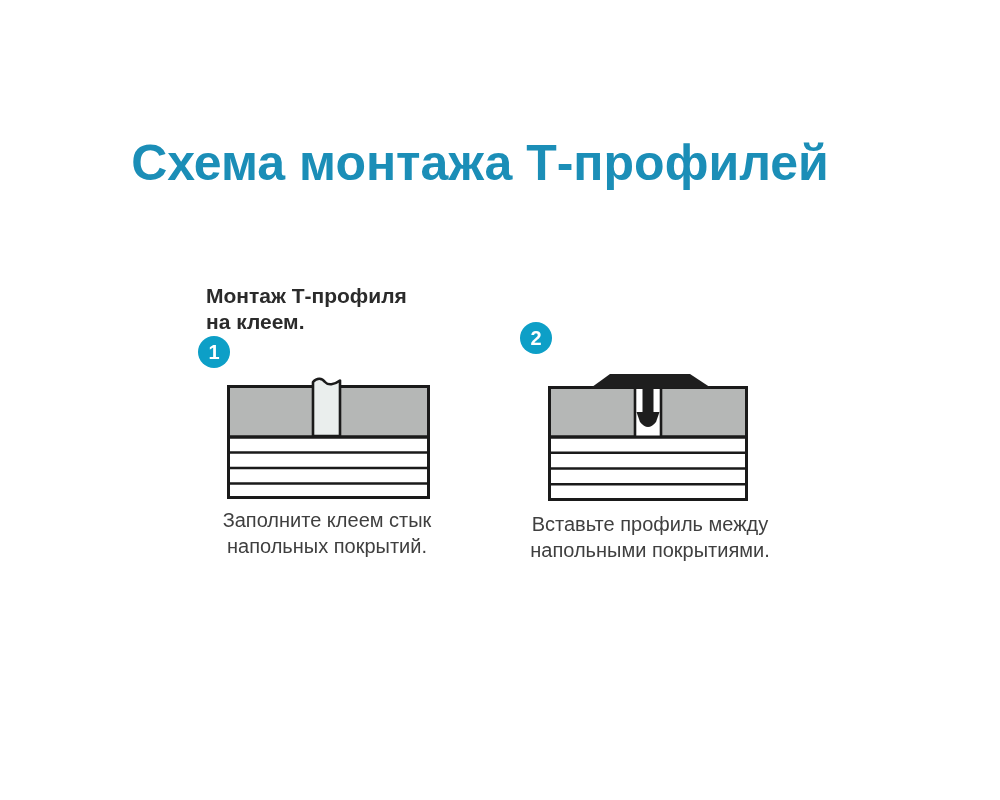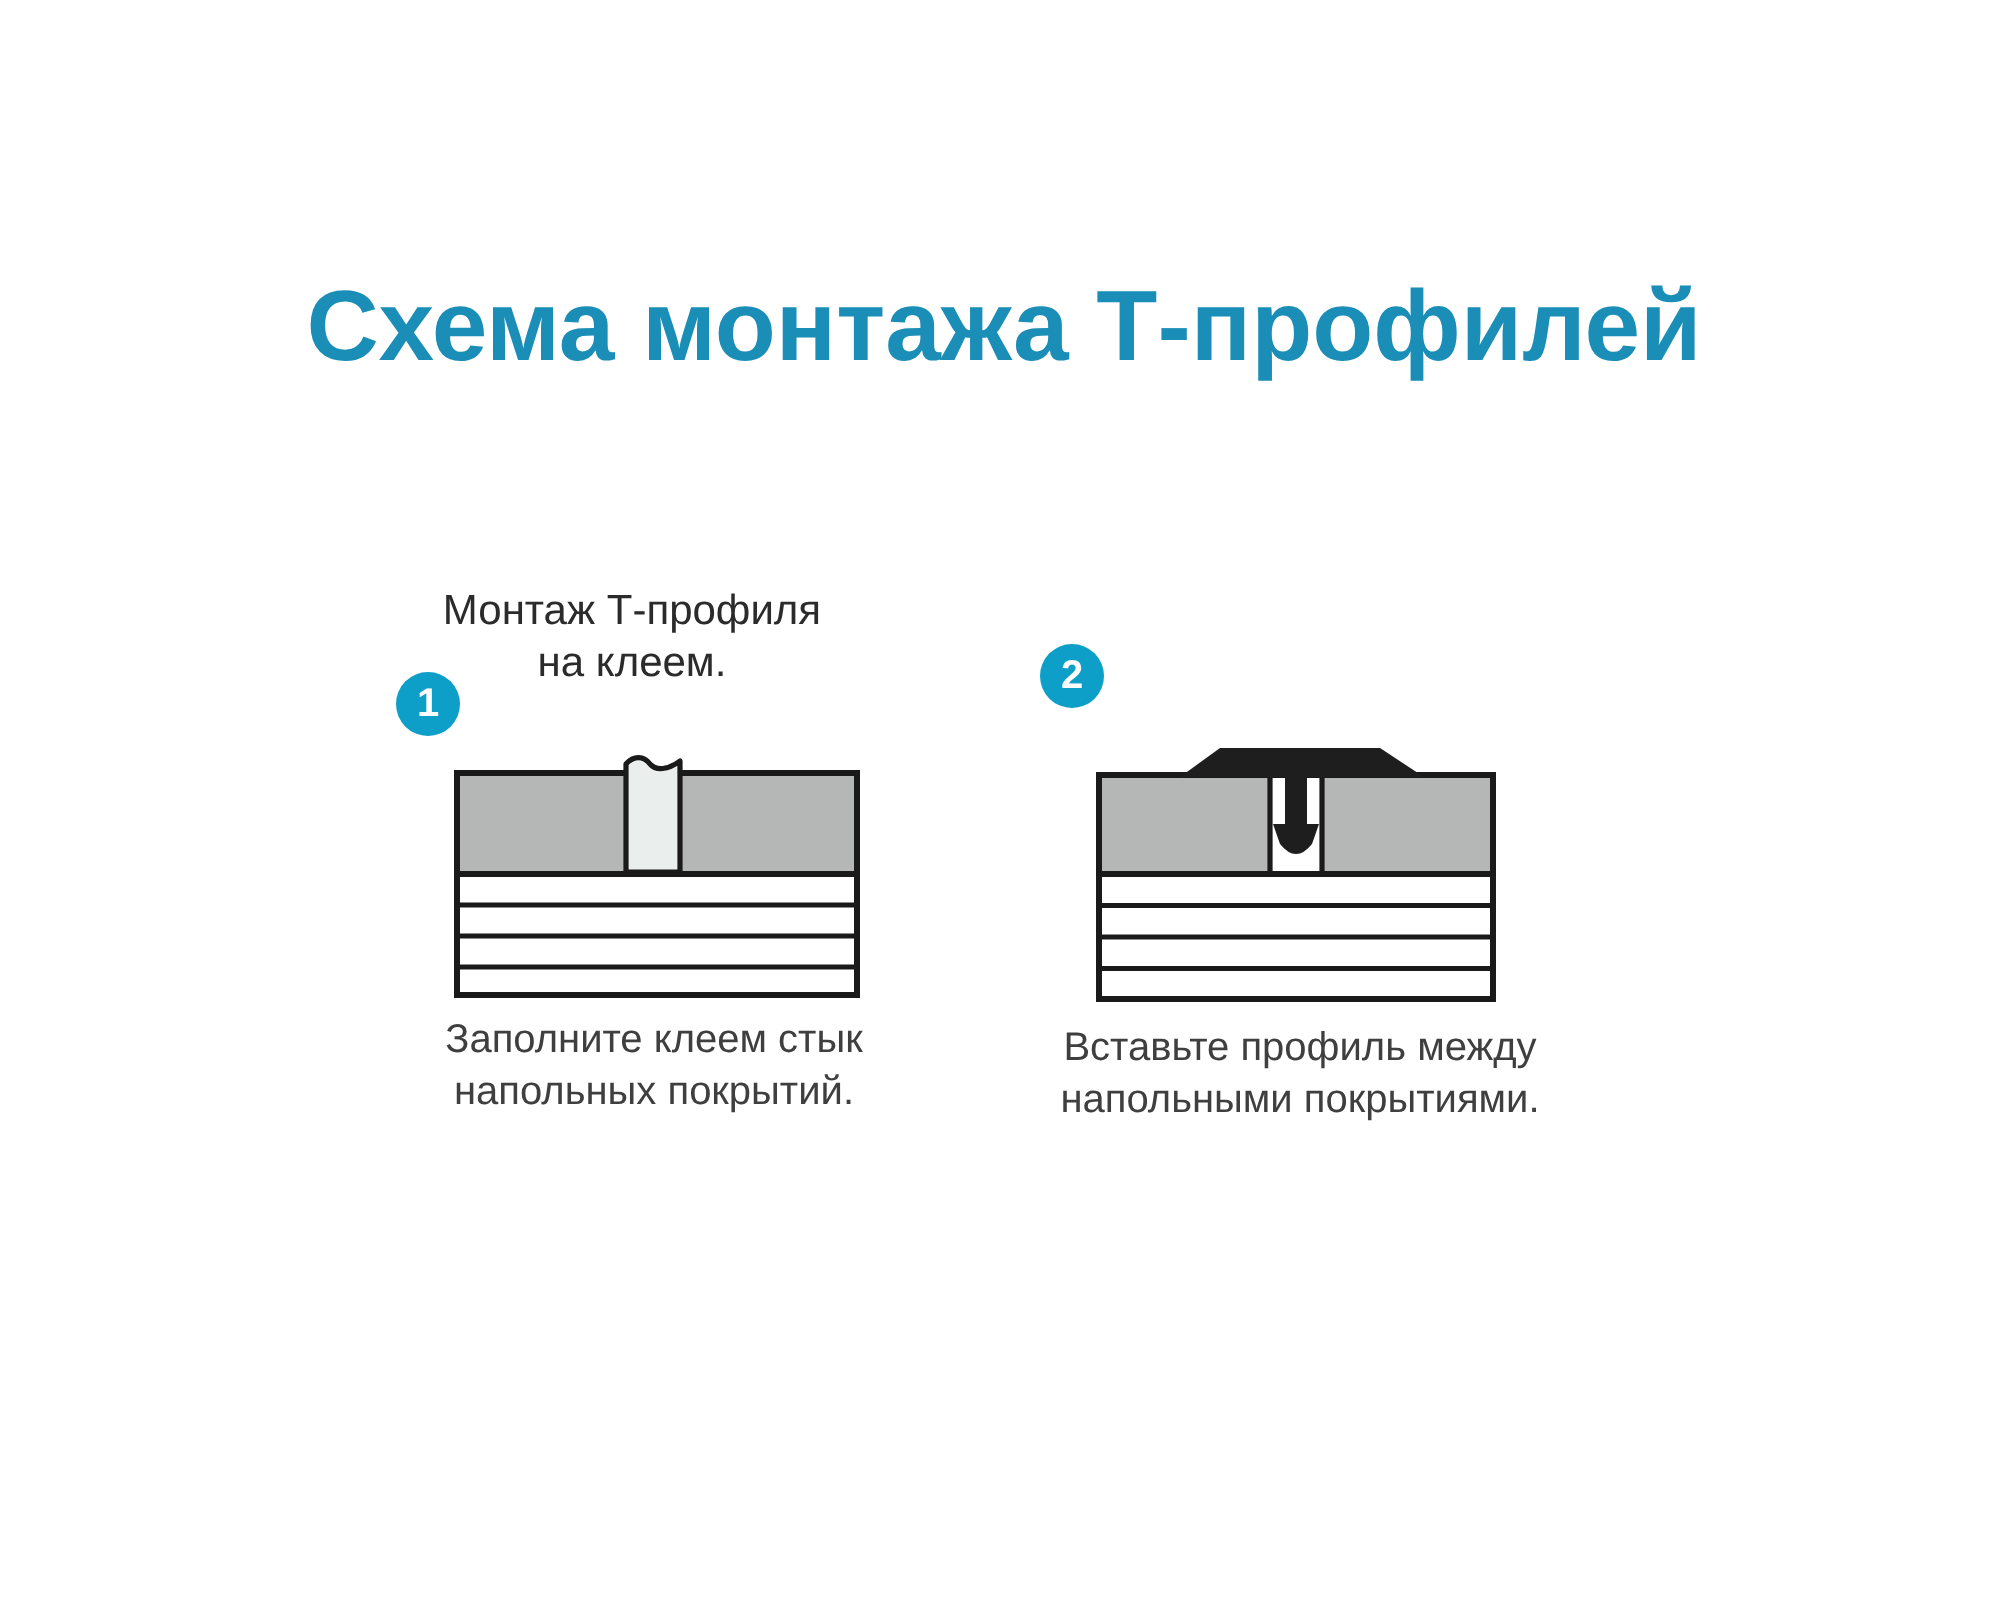--- a/index.html
+++ b/index.html
@@ -8,25 +8,25 @@
     --heading_text:#2b2b2b;
     --caption_text:#3f3f3f;
   }
   html,body{margin:0;padding:0;}
   body{background:#ffffff;font-family:"Liberation Sans","DejaVu Sans",sans-serif;}
   .canvas{
     position:relative;width:1000px;height:800px;background:#ffffff;overflow:hidden;
   }
   .page-title{
     position:absolute;left:0;top:134px;width:960px;text-align:center;
-    font-size:50px;font-weight:bold;color:var(--title);letter-spacing:0px;margin-left:22px;
+    font-size:50px;font-weight:bold;color:var(--title);letter-spacing:0px;
   }
   .step-heading{
-    position:absolute;left:206px;top:283px;width:220px;text-align:center;
-    font-size:21px;font-weight:normal;color:var(--heading_text);line-height:26px;margin-top:10px;
+    position:absolute;left:206px;top:283px;width:220px;text-align:left;
+    font-size:21px;font-weight:bold;color:var(--heading_text);line-height:26px;
   }
   .badge{
     position:absolute;width:32px;height:32px;border-radius:50%;
     background:var(--badge);color:#ffffff;font-size:20px;font-weight:bold;
     display:flex;align-items:center;justify-content:center;
   }
   .badge-1{left:198px;top:336px;}
   .badge-2{left:520px;top:322px;}
   .diagram{position:absolute;}
   .diagram-1{left:225px;top:372px;}

